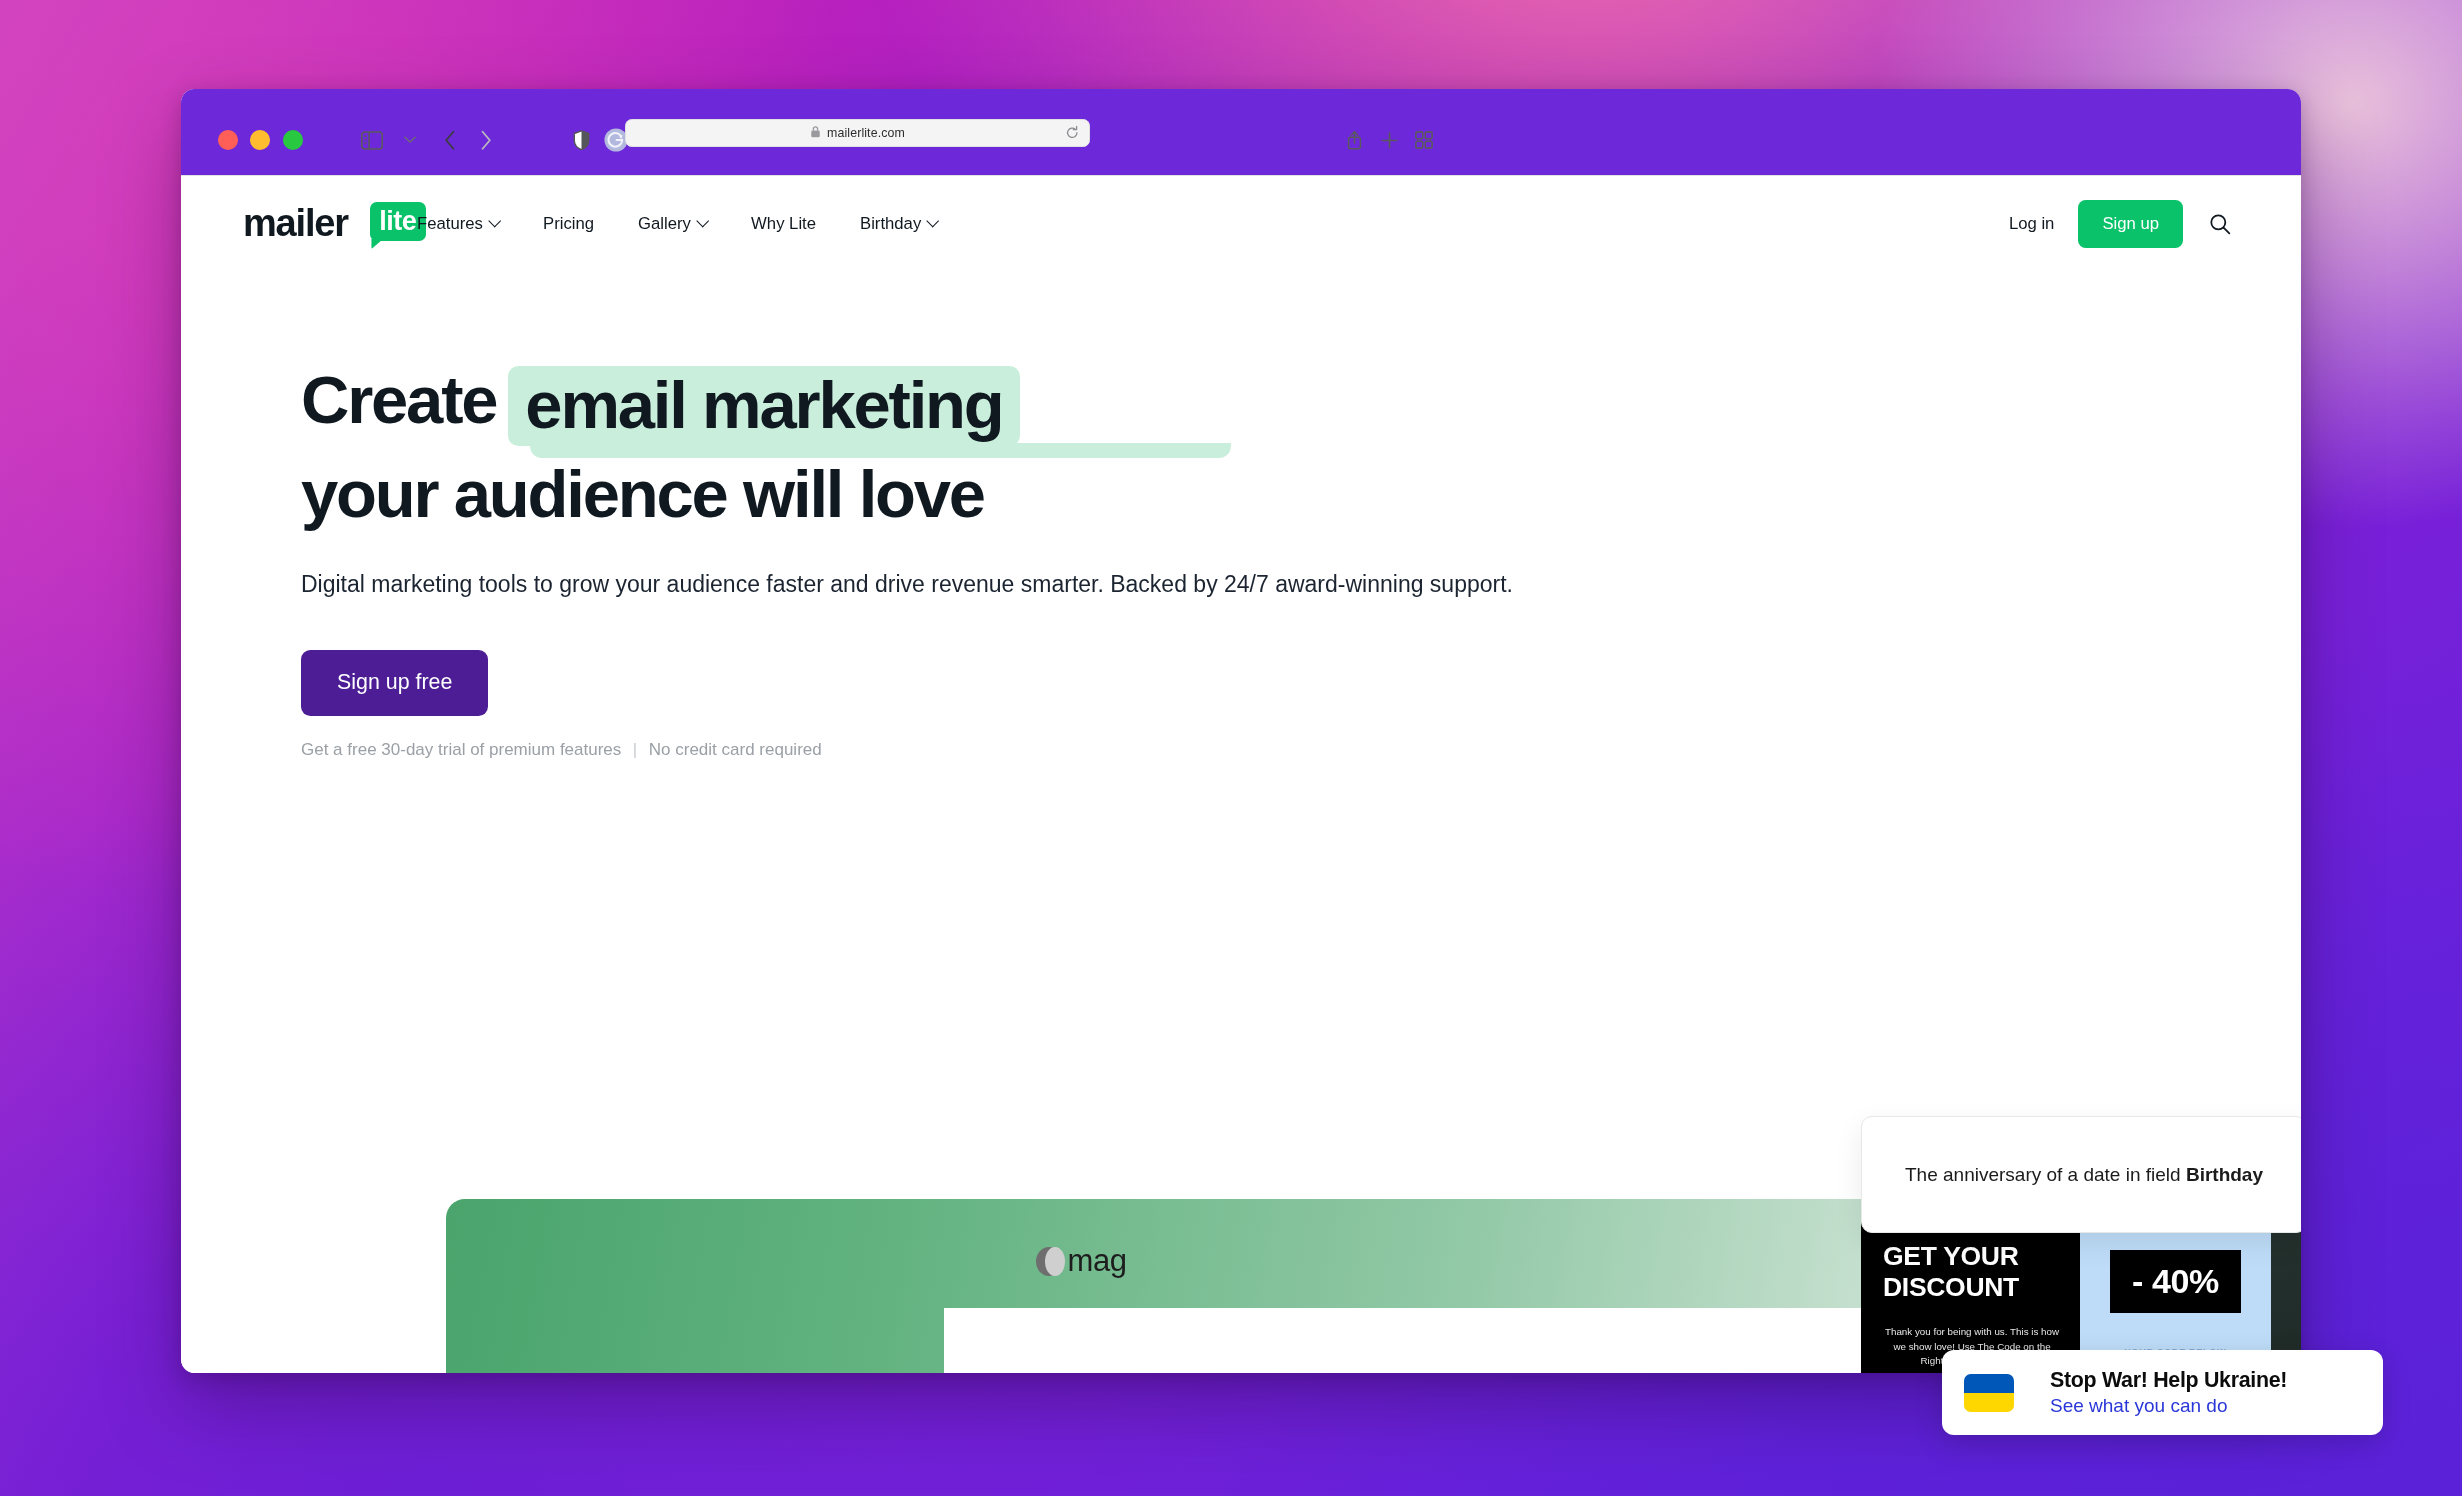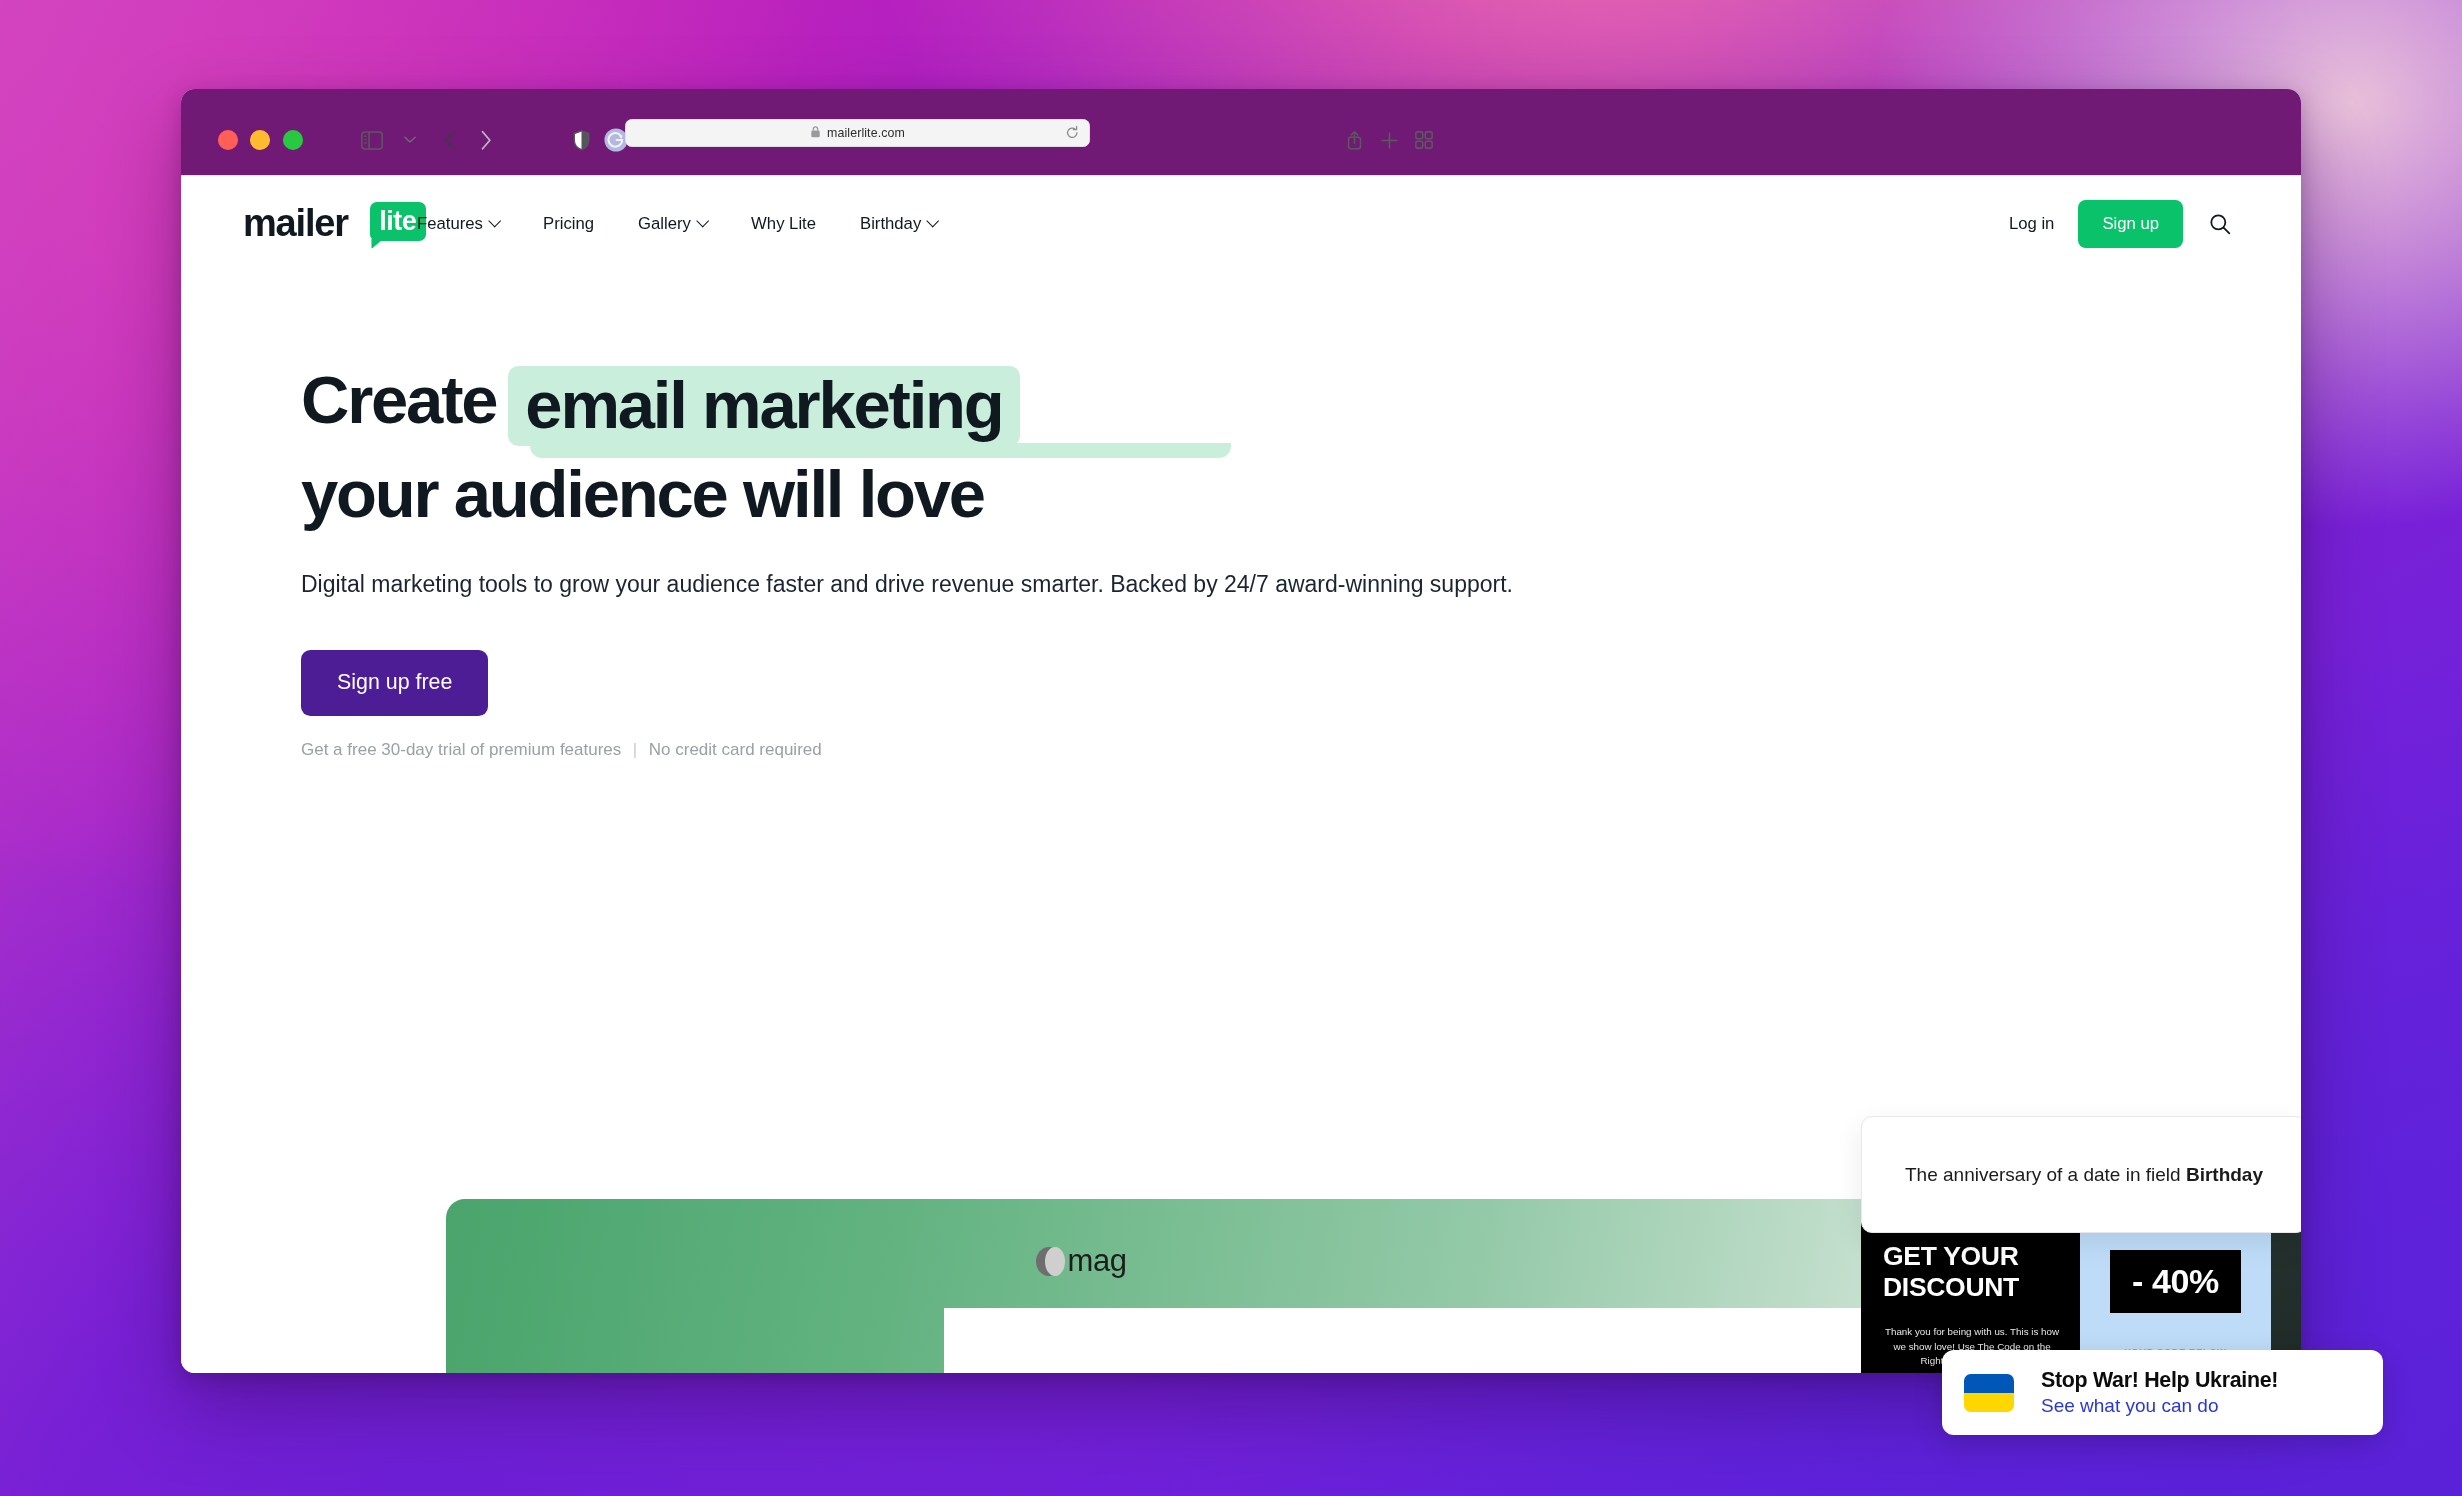--- a/index.html
+++ b/index.html
@@ -44,21 +44,21 @@
   #window-clip {
     position: absolute; inset: 0;
     border-radius: 13.7px;
     overflow: hidden;
   }
 
   
   #toolbar {
     position: relative;
     height: 87px;
-    background: #701a75;
+    background: #6d28d9;
     border-bottom: 0.9px solid #e2e2e2;
   }
   .traffic {
     position: absolute; top: 41px;
     width: 19.7px; height: 19.7px; border-radius: 50%;
   }
   .tl-red    { left: 37px;  background: #ff5f57; }
   .tl-yellow { left: 69px;  background: #febc2e; }
   .tl-green  { left: 102px; background: #28c840; }
 
@@ -382,21 +382,21 @@
   
   #ukraine-banner {
     position: absolute;
     left: 1761px; top: 1261px;
     width: 441px; height: 85px;
     background: #ffffff;
     border-radius: 12px;
     box-shadow: 0 8.5px 29px rgba(0,0,0,0.16);
     display: flex; align-items: center;
     padding: 0 22px;
-    gap: 27px;
+    gap: 36px;
     z-index: 40;
   }
   #ua-flag {
     width: 50px; height: 38px; border-radius: 6.8px; overflow: hidden;
     flex-shrink: 0;
     display: flex; flex-direction: column;
   }
   #ua-flag .top { flex: 1; background: #0057b7; }
   #ua-flag .bot { flex: 1; background: #ffd700; }
   #ua-title {

